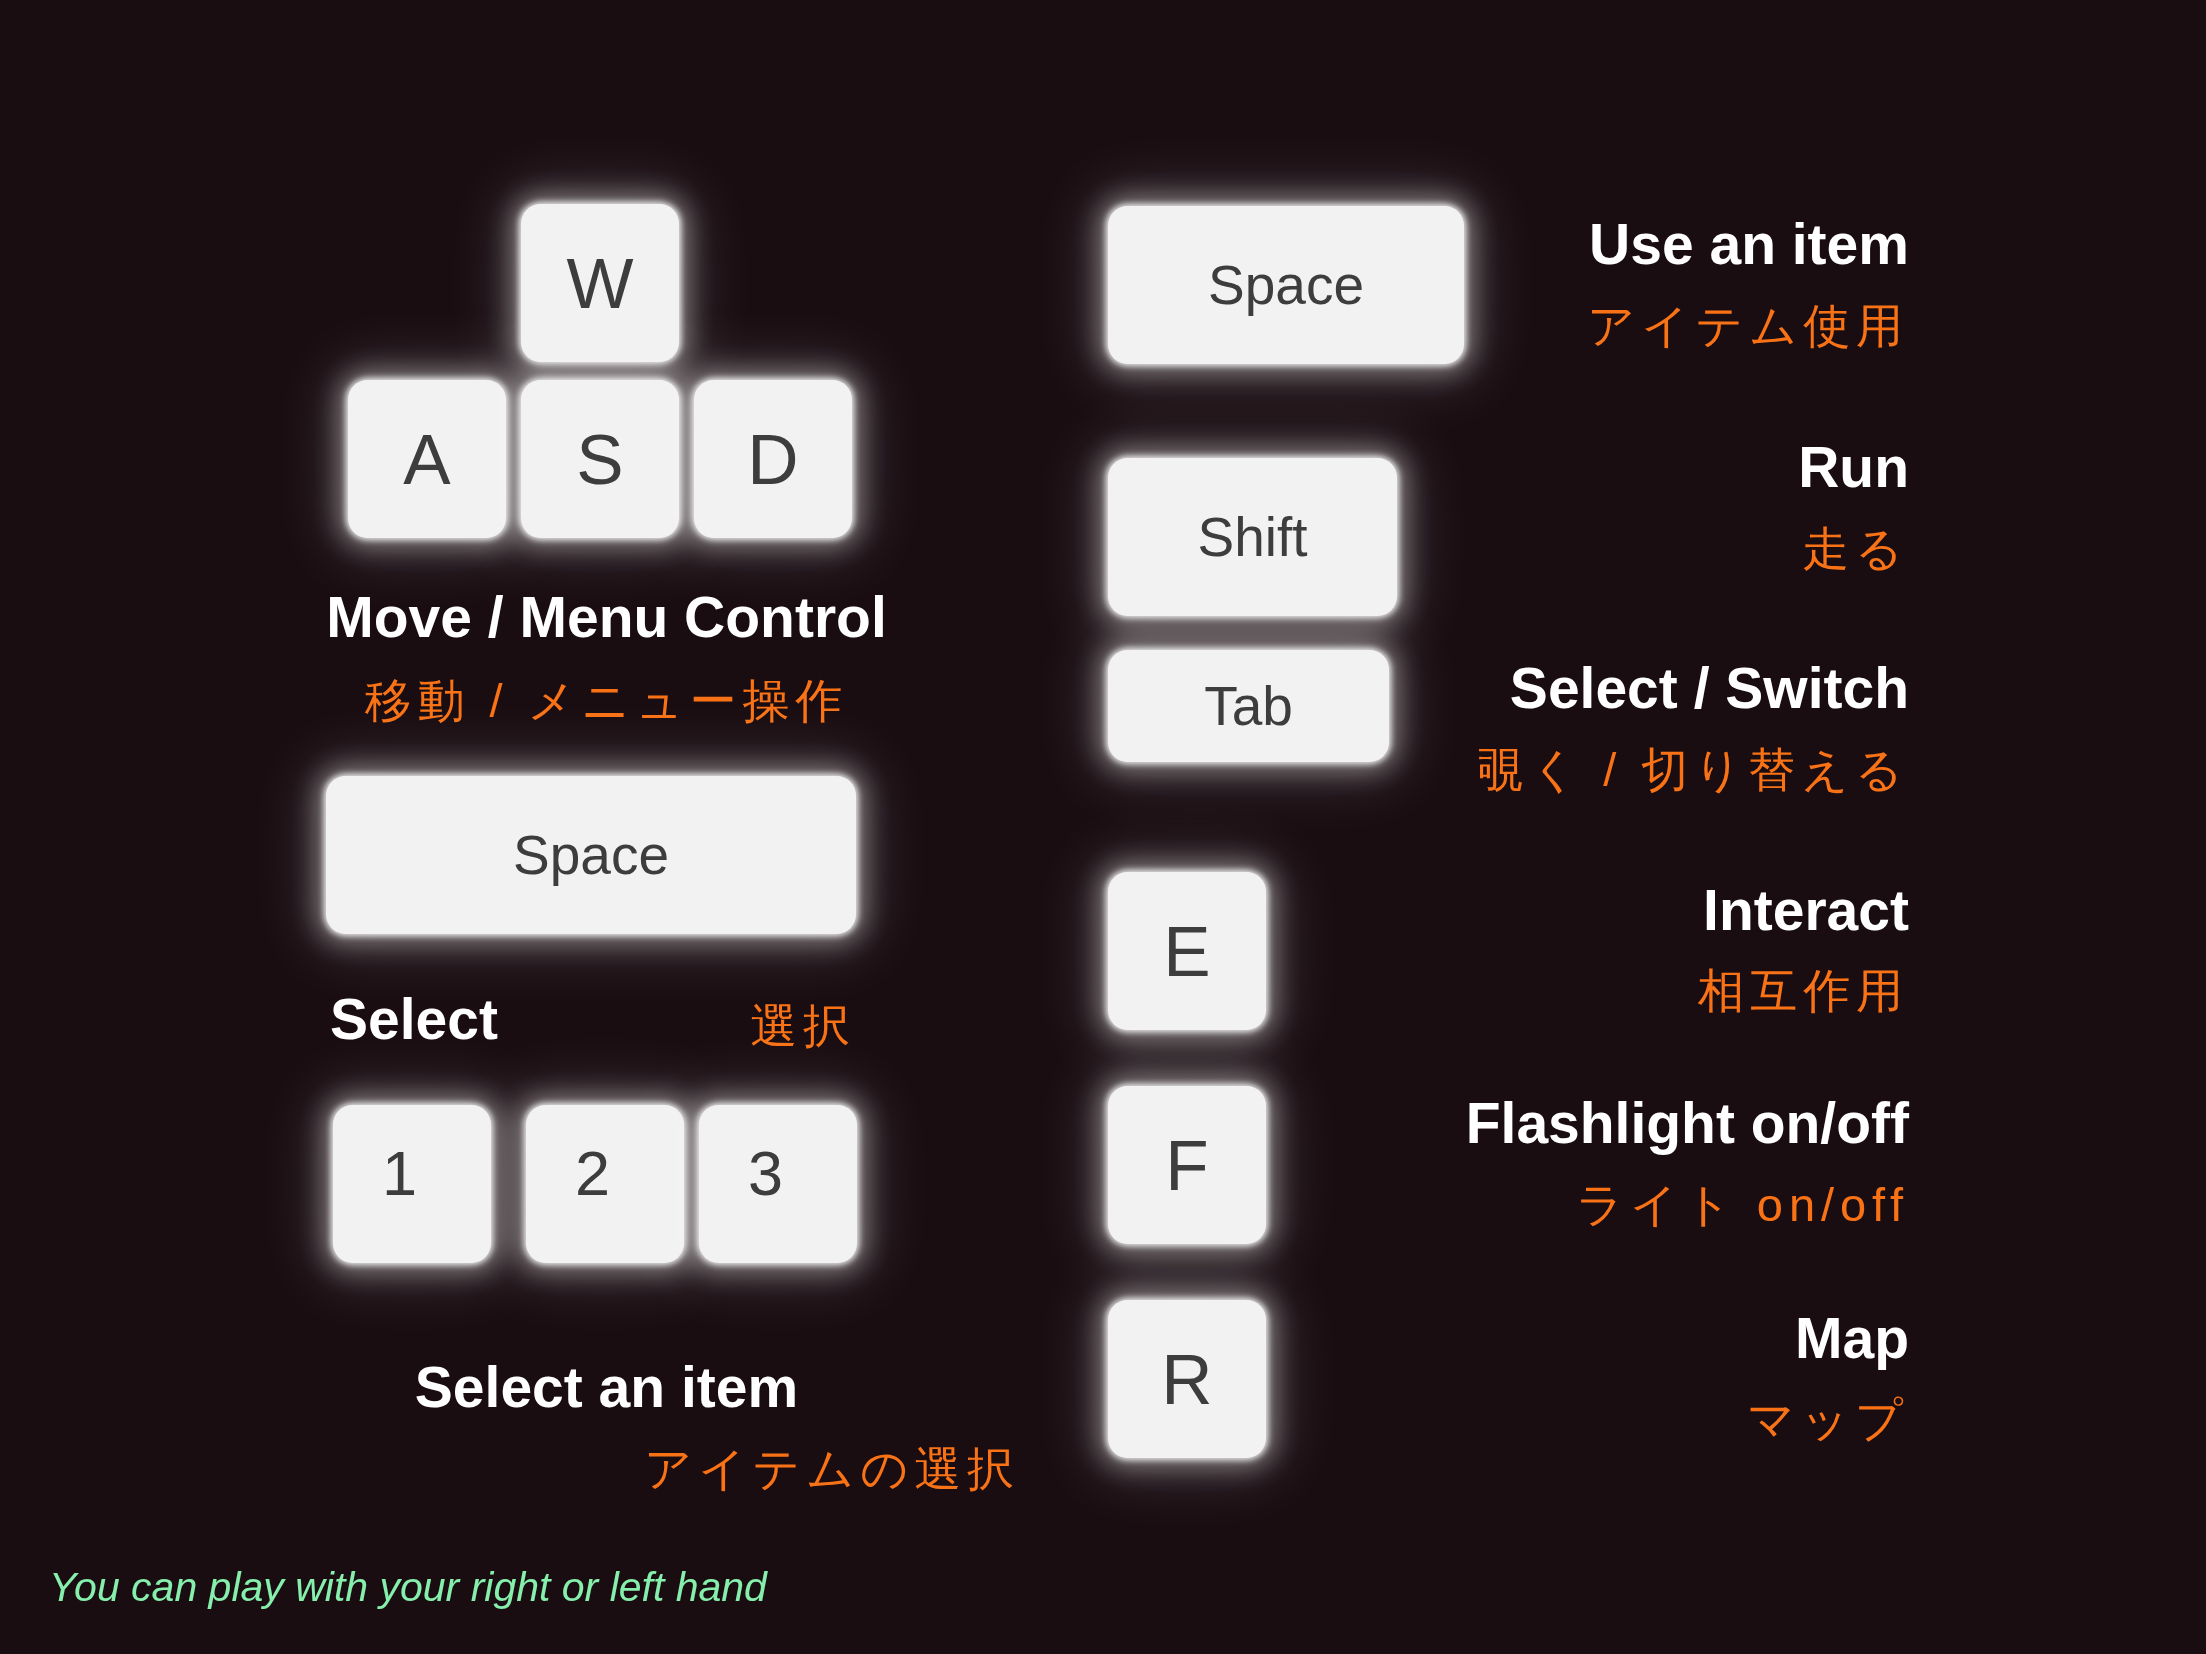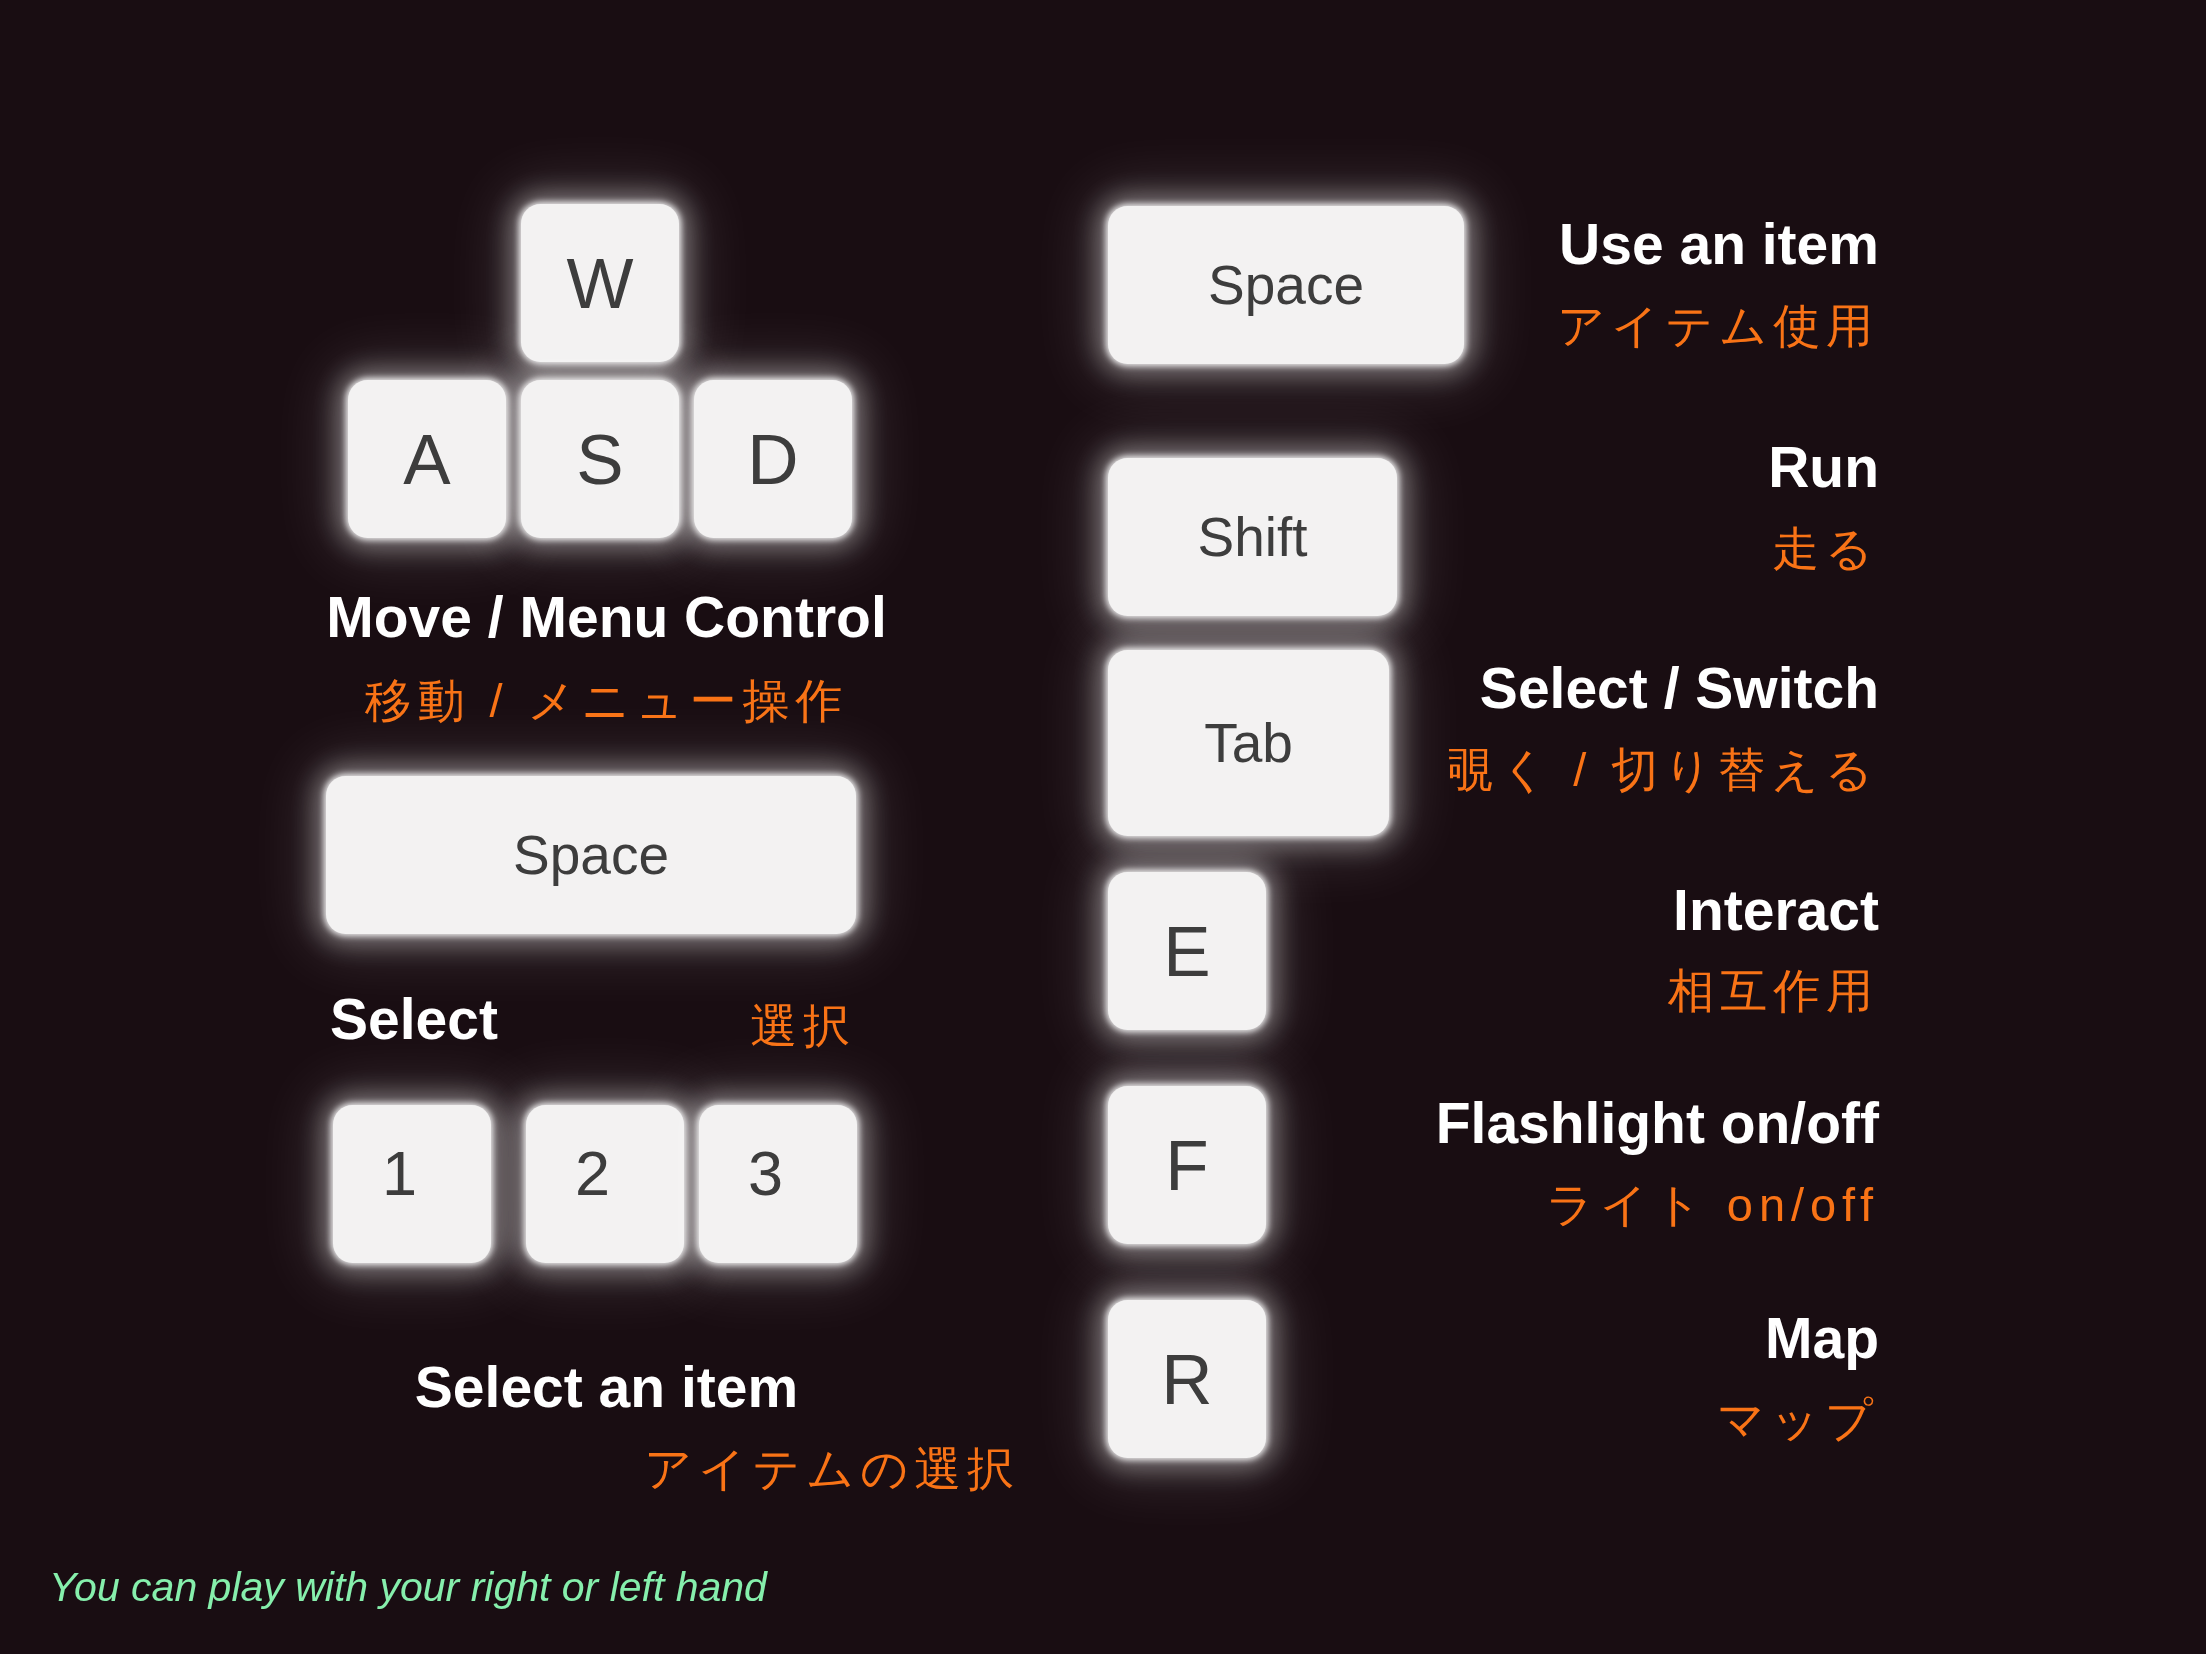--- a/index.html
+++ b/index.html
@@ -51,21 +51,21 @@
     letter-spacing:5.9px;
     line-height:1.4;
     white-space:nowrap;
   }
   .center-block{
     left:193px;
     width:827px;
     text-align:center;
   }
   .right-align{
-    right:328px;
+    right:298px;
     text-align:right;
   }
   .footer-note{
     position:absolute;
     left:49px;
     top:1564px;
     color:#86efac;
     font-style:italic;
     font-size:41px;
     font-weight:400;
@@ -97,21 +97,21 @@
   <div class="ja-label center-block" style="top:1436px;text-align:right;">アイテムの選択</div>
 
   <div class="key word" style="left:1108px;top:206px;width:356px;height:158px;">Space</div>
   <div class="en-label right-align" style="top:212px;">Use an item</div>
   <div class="ja-label right-align" style="top:293px;">アイテム使用</div>
 
   <div class="key word" style="left:1108px;top:429px;width:289px;height:158px;margin-top:29px;">Shift</div>
   <div class="en-label right-align" style="top:435px;">Run</div>
   <div class="ja-label right-align" style="top:516px;">走る</div>
 
-  <div class="key word" style="left:1108px;top:650px;width:281px;height:186px;">Tab</div>
+  <div class="key word" style="left:1108px;top:650px;width:281px;height:112px;">Tab</div>
   <div class="en-label right-align" style="top:656px;">Select / Switch</div>
   <div class="ja-label right-align" style="top:737px;">覗く / 切り替える</div>
 
   <div class="key letter" style="left:1108px;top:872px;width:158px;height:158px;">E</div>
   <div class="en-label right-align" style="top:878px;">Interact</div>
   <div class="ja-label right-align" style="top:958px;">相互作用</div>
 
   <div class="key letter" style="left:1108px;top:1086px;width:158px;height:158px;">F</div>
   <div class="en-label right-align" style="top:1091px;">Flashlight on/off</div>
   <div class="ja-label right-align" style="top:1172px;">ライト on/off</div>

